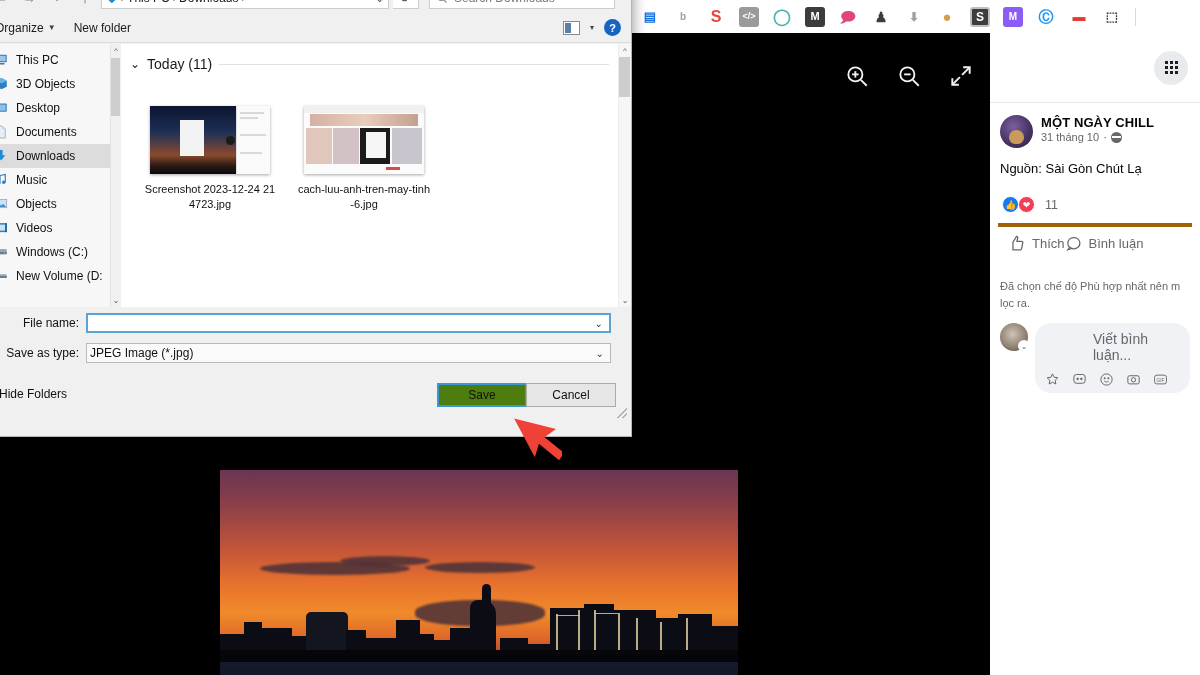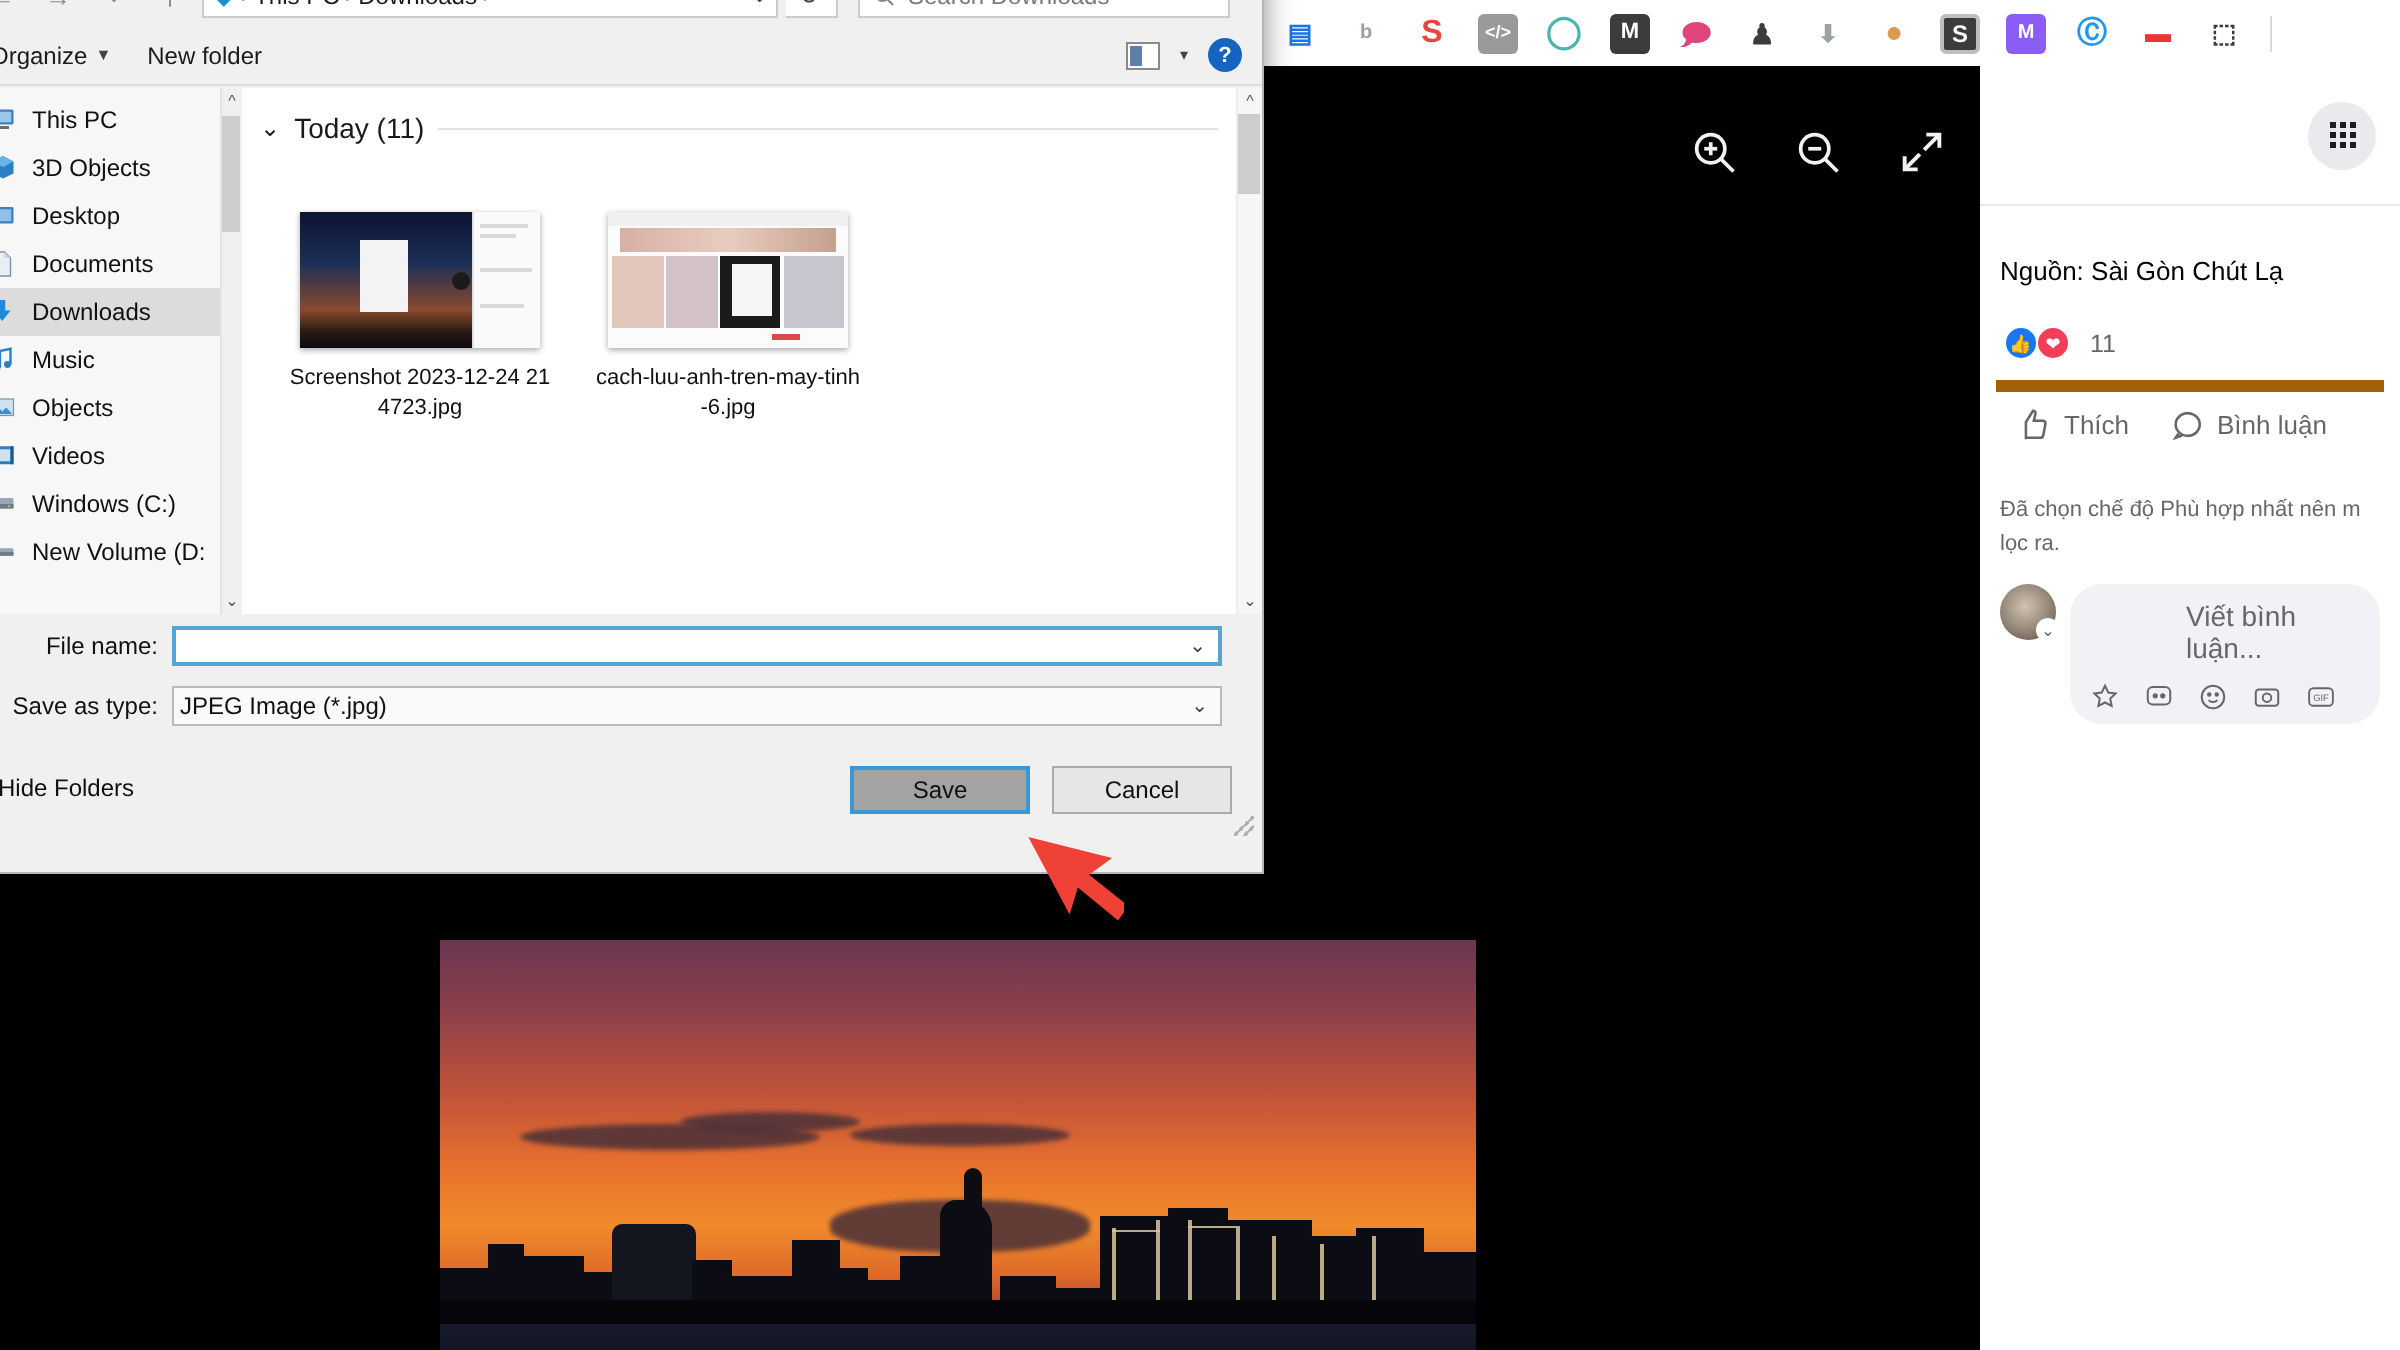--- a/index.html
+++ b/index.html
@@ -111,22 +111,22 @@
   .fb-source { margin-top: 13px; font-size: 13px; color: #050505; }
 
   .fb-reactions { display: flex; align-items: center; gap: 5px; padding: 14px 10px 10px 12px; }
   .rc { width: 17px; height: 17px; border-radius: 50%; display: flex; align-items: center;
         justify-content: center; font-size: 9px; color: #fff; border: 1.5px solid #fff; }
   .rc.like { background: #1877f2; margin-right: -6px; }
   .rc.love { background: #f33e58; }
   .rc-count { font-size: 12.5px; color: #65676b; margin-left: 5px; }
 
   .fb-actions {
-    display: flex; align-items: center; gap: 20px; padding: 8px 10px;
-    border-top: 6px solid #a16207; margin: 0 8px;
+    display: flex; align-items: center; padding: 8px 10px;
+    border-top: 4px solid #a16207; margin: 0 8px;
   }
   .fb-act { display: flex; align-items: center; gap: 7px; color: #65676b; font-size: 13px; }
 
   .fb-note { padding: 18px 10px 4px 10px; font-size: 11px; color: #65676b; line-height: 1.5; white-space: pre; }
   .fb-commentrow { display: flex; gap: 7px; padding: 8px 10px 0 10px; }
   .fb-cavatar {
     width: 28px; height: 28px; border-radius: 50%; flex: 0 0 28px;
     background: radial-gradient(circle at 45% 40%, #cfc3b4 0%, #8d7f70 60%, #4b4239 100%);
     position: relative;
   }
@@ -265,21 +265,21 @@
   }
   .ctl-caret { margin-left: auto; color: #3a3a3a; font-size: 10px; padding-right: 3px; }
 
   .dlg-footer { position: absolute; left: 0; top: 392px; width: 100%; height: 46px; }
   .hide-folders { position: absolute; left: 14px; top: 12px; font-size: 12px; color: #111; }
   .btn {
     position: absolute; top: 8px; width: 90px; height: 24px; font-size: 12px;
     background: #e6e6e6; border: 1px solid #ababab; color: #111;
     display: flex; align-items: center; justify-content: center;
   }
-  .btn.save { left: 440px; border: 2px solid #3b97d3; background: #a3a3a3; }
+  .btn.save { left: 452px; border: 2px solid #3b97d3; background: #4d7c0f; }
   .btn.cancel { left: 541px; }
   .resize-grip {
     position: absolute; right: 4px; bottom: 3px; width: 10px; height: 10px;
     background:
       linear-gradient(135deg, transparent 45%, #b0b0b0 45%, #b0b0b0 55%, transparent 55%),
       linear-gradient(135deg, transparent 70%, #b0b0b0 70%, #b0b0b0 80%, transparent 80%);
   }
 
   
   .cursor-arrow { position: absolute; left: 498px; top: 412px; width: 64px; height: 68px; }
@@ -394,20 +394,31 @@
             <i></i>
             <i></i>
             <i></i>
             <i></i>
             <i></i>
           </div>
       </div>
     </div>
 
     <div class="fb-post">
+      <div class="fb-head">
+        <div class="fb-avatar"></div>
+        <div>
+          <div class="fb-name">MỘT NGÀY CHILL</div>
+          <div class="fb-meta">
+            <span>31 tháng 10</span>
+            <span>·</span>
+            <span class="globe"></span>
+          </div>
+        </div>
+      </div>
       <div class="fb-source">Nguồn: Sài Gòn Chút Lạ</div>
     </div>
 
     <div class="fb-reactions">
       <span class="rc like">👍</span>
       <span class="rc love">❤</span>
       <span class="rc-count">11</span>
     </div>
 
     <div class="fb-actions">

